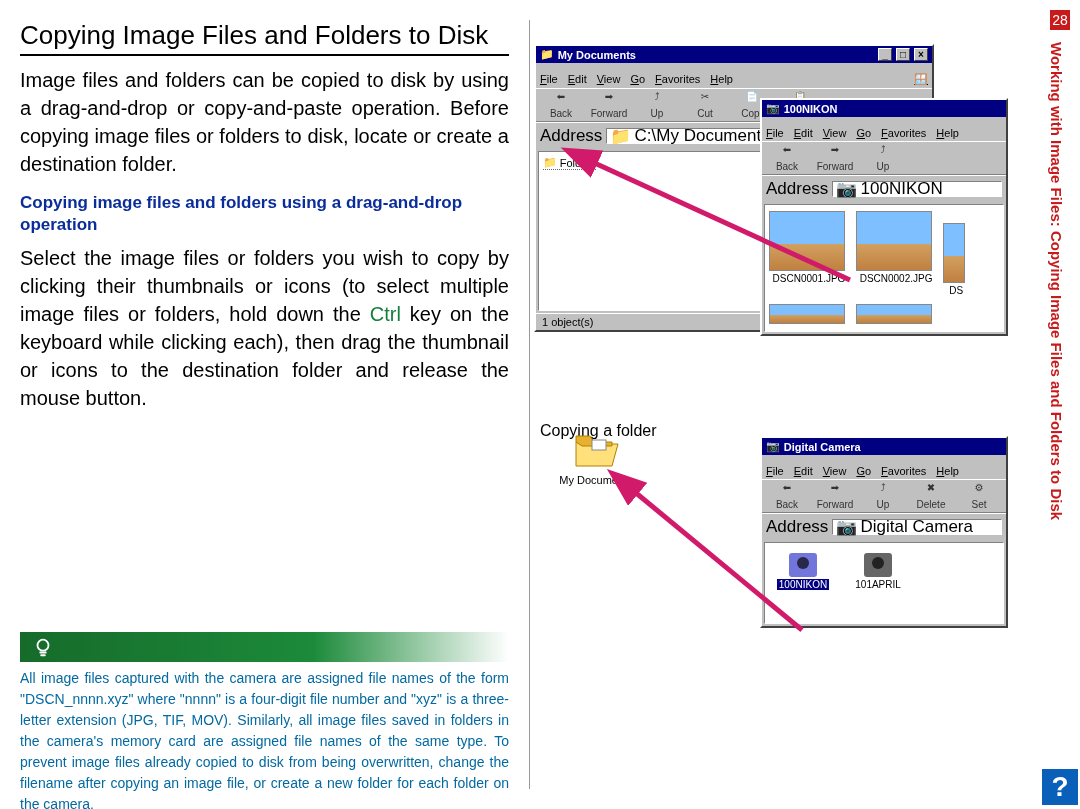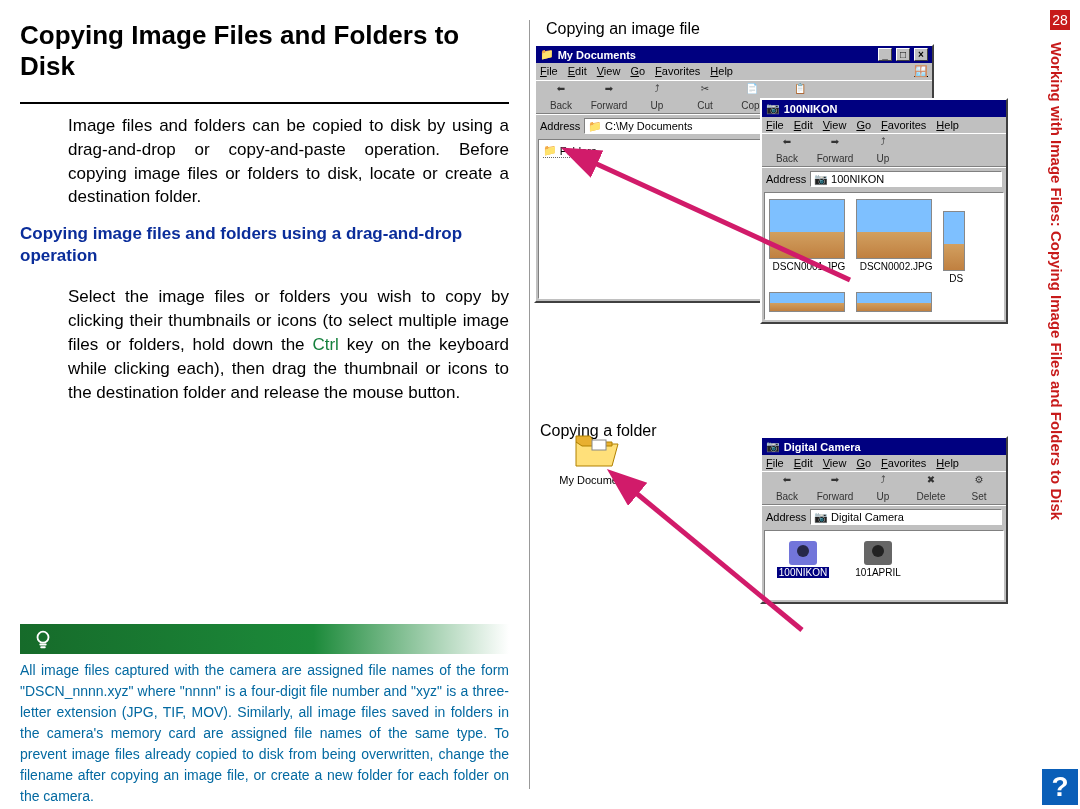--- a/index.html
+++ b/index.html
@@ -25,38 +25,37 @@
     padding-right: 20px;
     border-right: 1px solid #999;
   }
   .right-col {
     flex: 1;
     padding-left: 16px;
     position: relative;
   }
   h1 {
     font-size: 26px;
-    font-weight: bold;
+    font-weight: normal;
     border-bottom: 2px solid #000;
-    padding-bottom: 20px;
+    padding-bottom: 3px;
     margin-bottom: 10px;
   }
   .parag {
-    font-size: 17px;
+    font-size: 20px;
     line-height: 1.4;
     text-align: justify;
     margin-bottom: 14px;
-    margin-left: 48px;
   }
   .ctrl-key { color: #15803d; }
   .subhead {
     color: #0a2d9a;
     font-size: 17px;
     font-weight: bold;
-    margin-bottom: 18px;
+    margin-bottom: 8px;
     line-height: 1.3;
   }
   
   .tip {
     margin-top: 220px;
   }
   .tip-banner {
     height: 30px;
     background: linear-gradient(90deg, #166b2a 0%, #1c8a3a 60%, #fff 100%);
     position: relative;
@@ -109,21 +108,21 @@
     text-align: center;
     color: #000;
   }
   .menubar {
     background: #c0c0c0;
     padding: 2px 4px;
     display: flex;
     gap: 10px;
     font-size: 11px;
   }
-  .menubar span { text-decoration: underline; text-decoration-color: transparent; }
+  .menubar span { text-decoration: underline; text-decoration-color: transparent; margin-top: 8px; }
   .menubar span:first-letter { text-decoration: underline; }
   .toolbar {
     background: #c0c0c0;
     border-top: 1px solid #fff;
     border-bottom: 1px solid #808080;
     padding: 2px 4px;
     display: flex;
     gap: 6px;
     align-items: center;
     font-size: 10px;
@@ -138,21 +137,21 @@
     width: 22px; height: 16px;
     margin: 0 auto 1px;
   }
   .addrbar {
     background: #c0c0c0;
     border-top: 1px solid #fff;
     padding: 3px 4px;
     display: flex;
     align-items: center;
     gap: 4px;
-    font-size: 11px;
+    font-size: 17px;
   }
   .addrbar .field {
     flex: 1;
     background: #fff;
     border: 1px solid;
     border-color: #808080 #fff #fff #808080;
     padding: 1px 3px;
     height: 16px;
     display: flex;
     align-items: center;
@@ -291,21 +290,20 @@
         <svg class="bulb" viewBox="0 0 24 24">
             <circle cx="12" cy="10" r="6" fill="none" stroke="#fff" stroke-width="2"></circle>
             <path d="M9 18h6M10 21h4" stroke="#fff" stroke-width="2" stroke-linecap="round"></path>
           </svg>
       </div>
       <p class="tip-text">All image files captured with the camera are assigned file names of the form "DSCN_nnnn.xyz" where "nnnn" is a four-digit file number and "xyz" is a three-letter extension (JPG, TIF, MOV).  Similarly, all image files saved in folders in the camera's memory card are assigned file names of the same type.  To prevent image files already copied to disk from being overwritten, change the filename after copying an image file, or create a new folder for each folder on the camera.</p>
     </div>
   </div>
 
   <div class="right-col">
-    <div class="caption">Copying an image file</div>
 
     <div class="win" style="left:4px; top:24px; width:400px;">
       <div class="titlebar">
         <span>📁</span>
         <span>My Documents</span>
         <span class="spacer"></span>
         <span class="btn">_</span>
         <span class="btn">□</span>
         <span class="btn">×</span>
       </div>
@@ -329,20 +327,21 @@
       </div>
       <div class="addrbar">
         <span>Address</span>
         <div class="field">📁 <span>C:\My Documents</span></div>
       </div>
       <div class="pane" style="height:160px; padding:4px;">
         <div style="display:inline-flex; align-items:center; gap:3px; border-bottom:1px dotted #666; font-size:11px;">
           📁 <span>Folders</span>
         </div>
       </div>
+      <div class="statusbar">1 object(s)</div>
     </div>
 
     <div class="win" style="left:230px; top:78px; width:248px;">
       <div class="titlebar">
         <span>📷</span>
         <span>100NIKON</span>
       </div>
       <div class="menubar">
         <span>File</span>
         <span>Edit</span>
@@ -400,21 +399,21 @@
         <div class="tbtn"><div class="ticon">⬅</div><span>Back</span></div>
         <div class="tbtn"><div class="ticon">➡</div><span>Forward</span></div>
         <div class="tbtn"><div class="ticon">⤴</div><span>Up</span></div>
         <div class="tbtn"><div class="ticon">✖</div><span>Delete</span></div>
         <div class="tbtn"><div class="ticon">⚙</div><span>Set</span></div>
       </div>
       <div class="addrbar">
         <span>Address</span>
         <div class="field">📷 <span>Digital Camera</span></div>
       </div>
-      <div class="pane dc-pane" style="height:70px; padding:2px;">
+      <div class="pane dc-pane" style="height:82px; padding:2px;">
         <div class="fitem selected">
           <div class="cam"></div>
           <span class="lbl">100NIKON</span>
         </div>
         <div class="fitem">
           <div class="cam"></div>
           <span class="lbl">101APRIL</span>
         </div>
       </div>
     </div>

